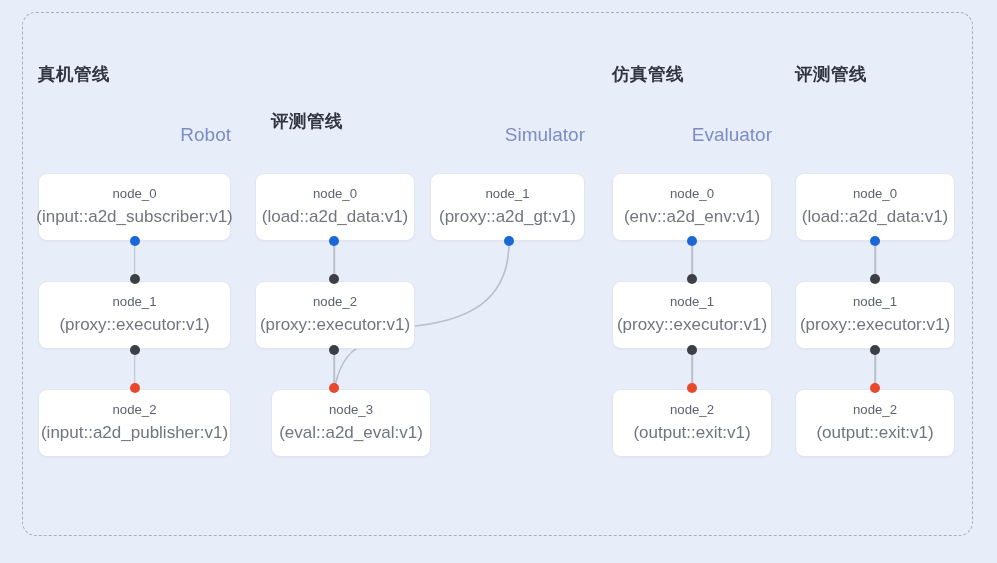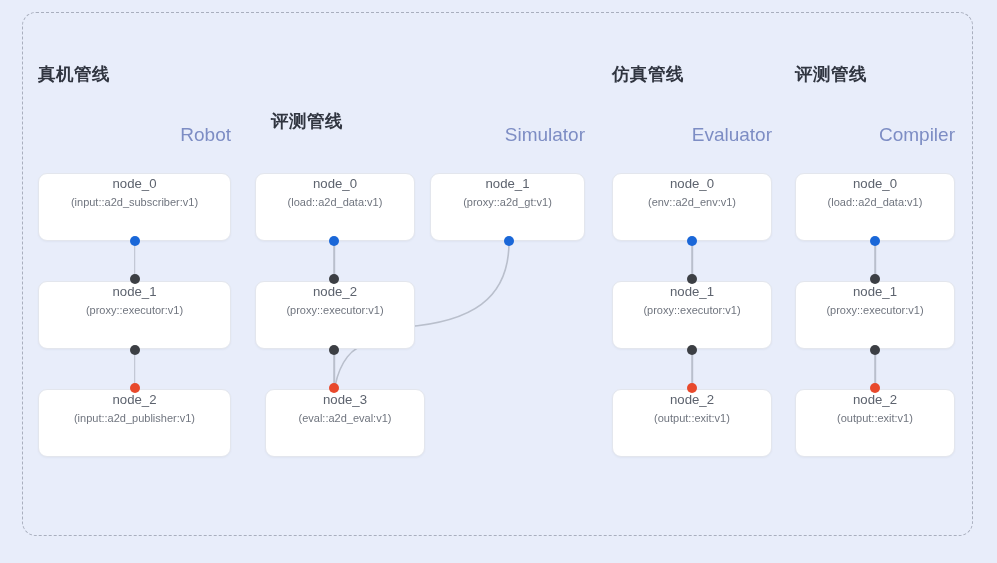--- a/index.html
+++ b/index.html
@@ -69,31 +69,31 @@
   .node {
     position: absolute;
     box-sizing: border-box;
     background: #ffffff;
     border: 1px solid #e3e6ed;
     border-radius: 9px;
     box-shadow: 0 1px 2px rgba(60,70,100,0.05);
     display: flex;
     flex-direction: column;
     align-items: center;
-    justify-content: flex-start;
+    justify-content: center;
     z-index: 3;
   }
   .node .nname {
     font-size: 13.2px;
     color: #5d636e;
     line-height: 1.55;
     white-space: nowrap;
   }
   .node .nspec {
-    font-size: 11px;
+    font-size: 17px;
     color: #70757f;
     line-height: 1.55;
     white-space: nowrap;
   }
   
   .dot {
     position: absolute;
     width: 10px;
     height: 10px;
     border-radius: 50%;
@@ -173,21 +173,21 @@
       <div class="node" style="left:175px; top:173px; width:155px; height:68px;">
         <div class="nname">node_1</div>
         <div class="nspec">(proxy::a2d_gt:v1)</div>
       </div>
 
       <div class="node" style="left:0; top:281px; width:160px; height:68px;">
         <div class="nname">node_2</div>
         <div class="nspec">(proxy::executor:v1)</div>
       </div>
 
-      <div class="node" style="left:10px; top:389px; width:160px; height:68px;">
+      <div class="node" style="left:16px; top:389px; width:160px; height:68px;">
         <div class="nname">node_3</div>
         <div class="nspec">(eval::a2d_eval:v1)</div>
       </div>
 
       <div class="link" style="left:79px; top:241px; height:40px;"></div>
       <div class="link" style="left:79px; top:349px; height:40px;"></div>
 
       <div class="dot blue" style="left:79px; top:241px;"></div>
       <div class="dot blue" style="left:254px; top:241px;"></div>
       <div class="dot dark" style="left:79px; top:279px;"></div>
@@ -216,21 +216,20 @@
       <div class="link" style="left:80px; top:349px; height:40px;"></div>
 
       <div class="dot blue" style="left:80px; top:241px;"></div>
       <div class="dot dark" style="left:80px; top:279px;"></div>
       <div class="dot dark" style="left:80px; top:350px;"></div>
       <div class="dot red" style="left:80px; top:388px;"></div>
     </div>
 
     <div class="column" style="left:795px; width:160px; height:563px;">
       <div class="title-cn">评测管线</div>
-      <div class="title-en">Compiler</div>
 
       <div class="node" style="left:0; top:173px; width:160px; height:68px;">
         <div class="nname">node_0</div>
         <div class="nspec">(load::a2d_data:v1)</div>
       </div>
       <div class="node" style="left:0; top:281px; width:160px; height:68px;">
         <div class="nname">node_1</div>
         <div class="nspec">(proxy::executor:v1)</div>
       </div>
       <div class="node" style="left:0; top:389px; width:160px; height:68px;">

